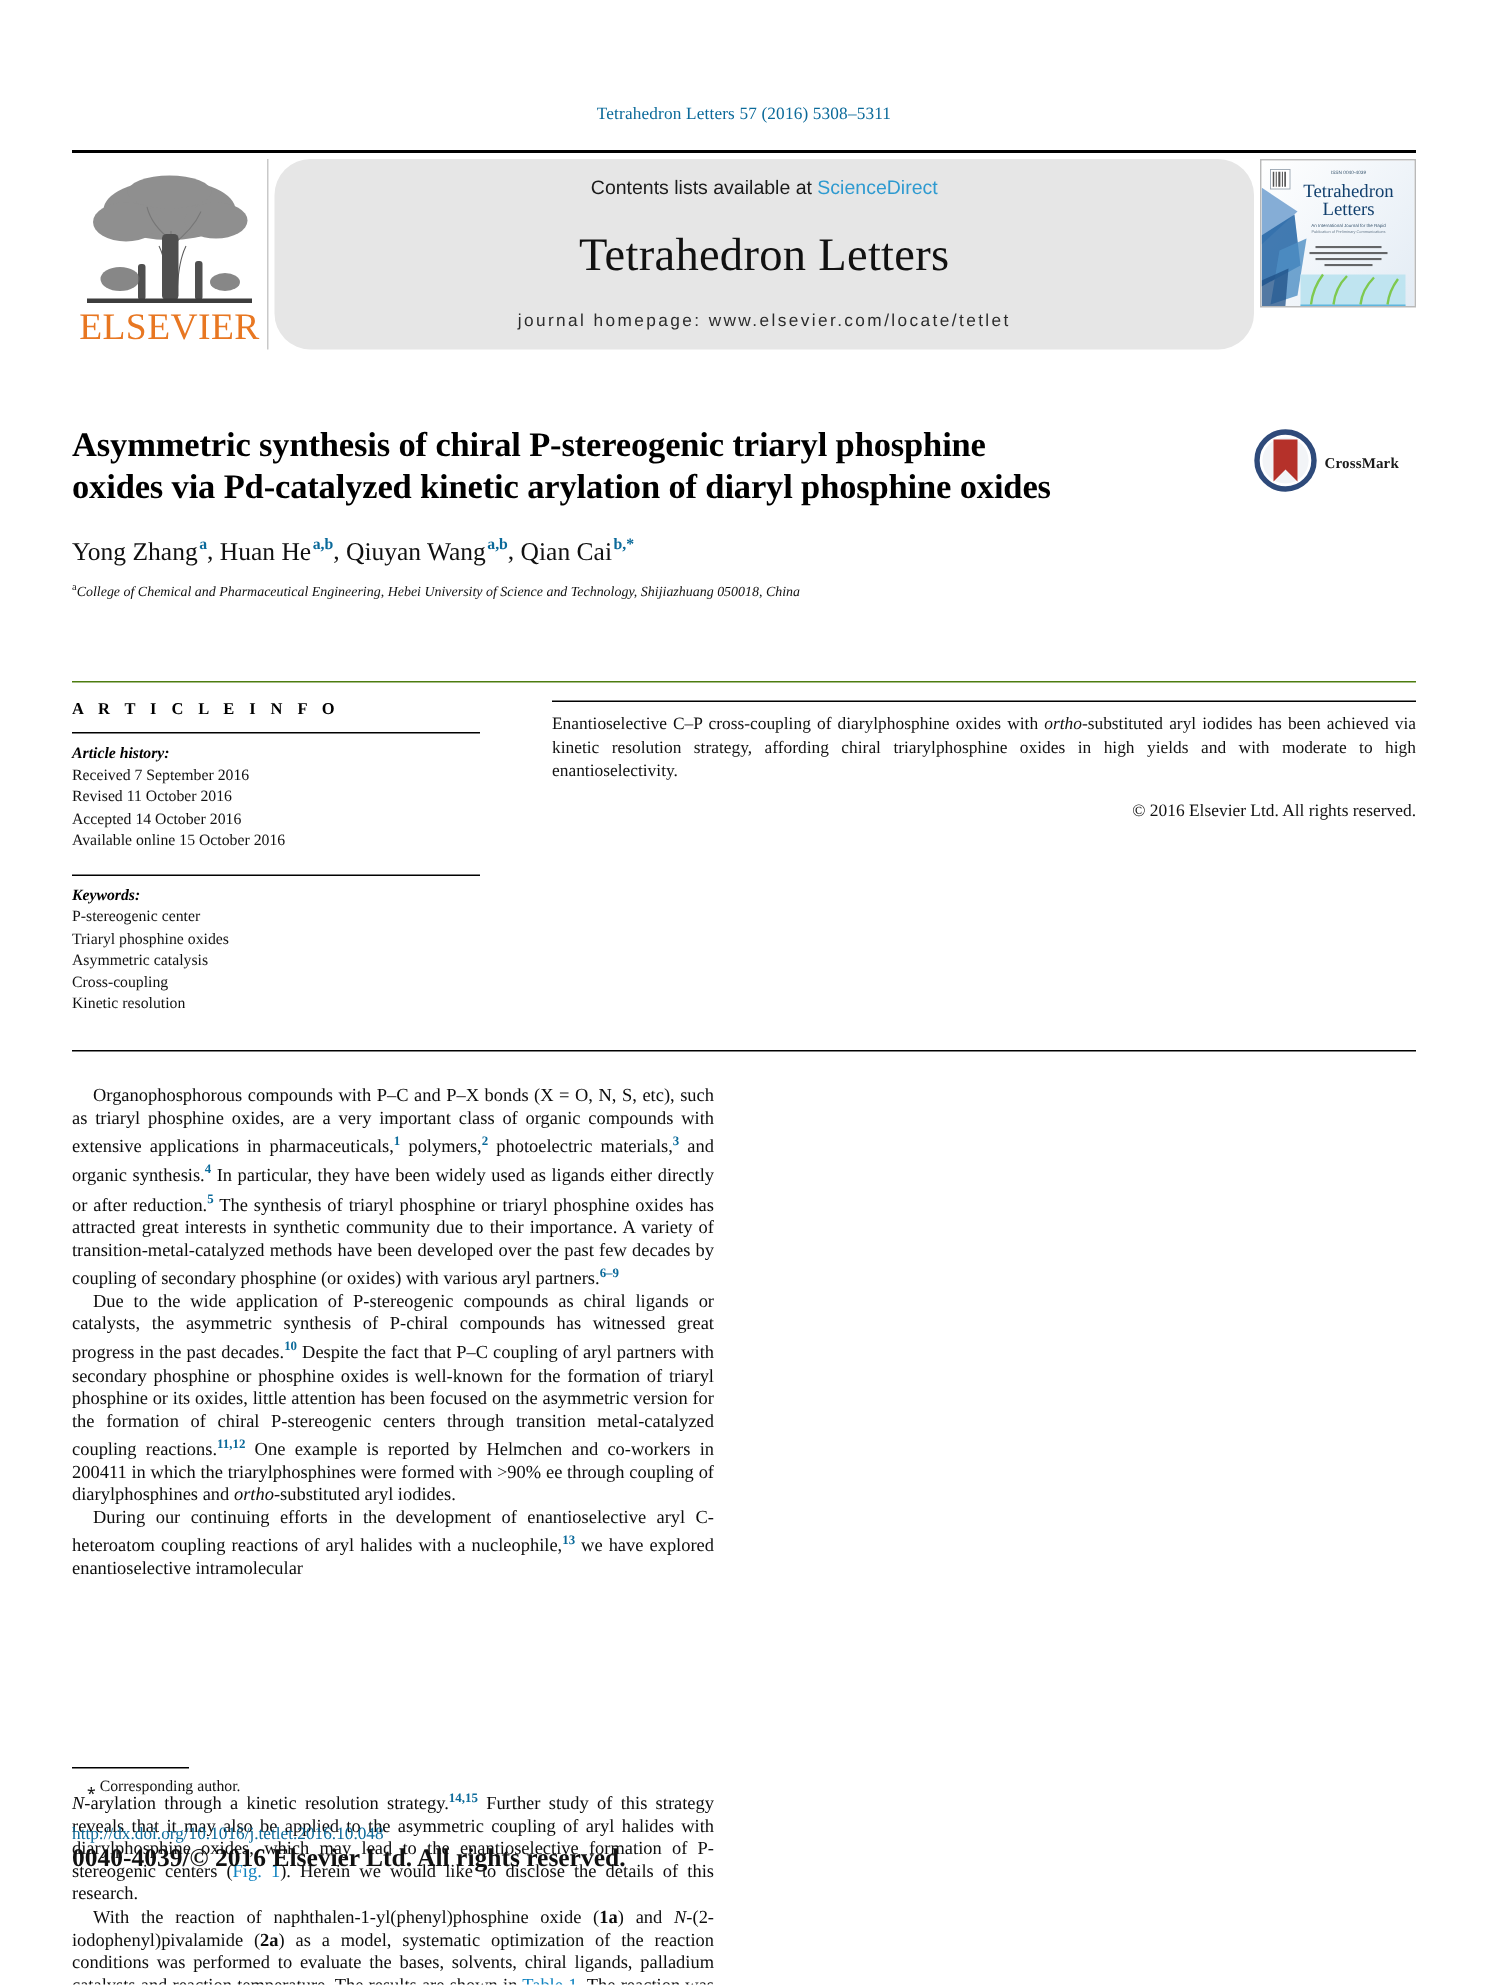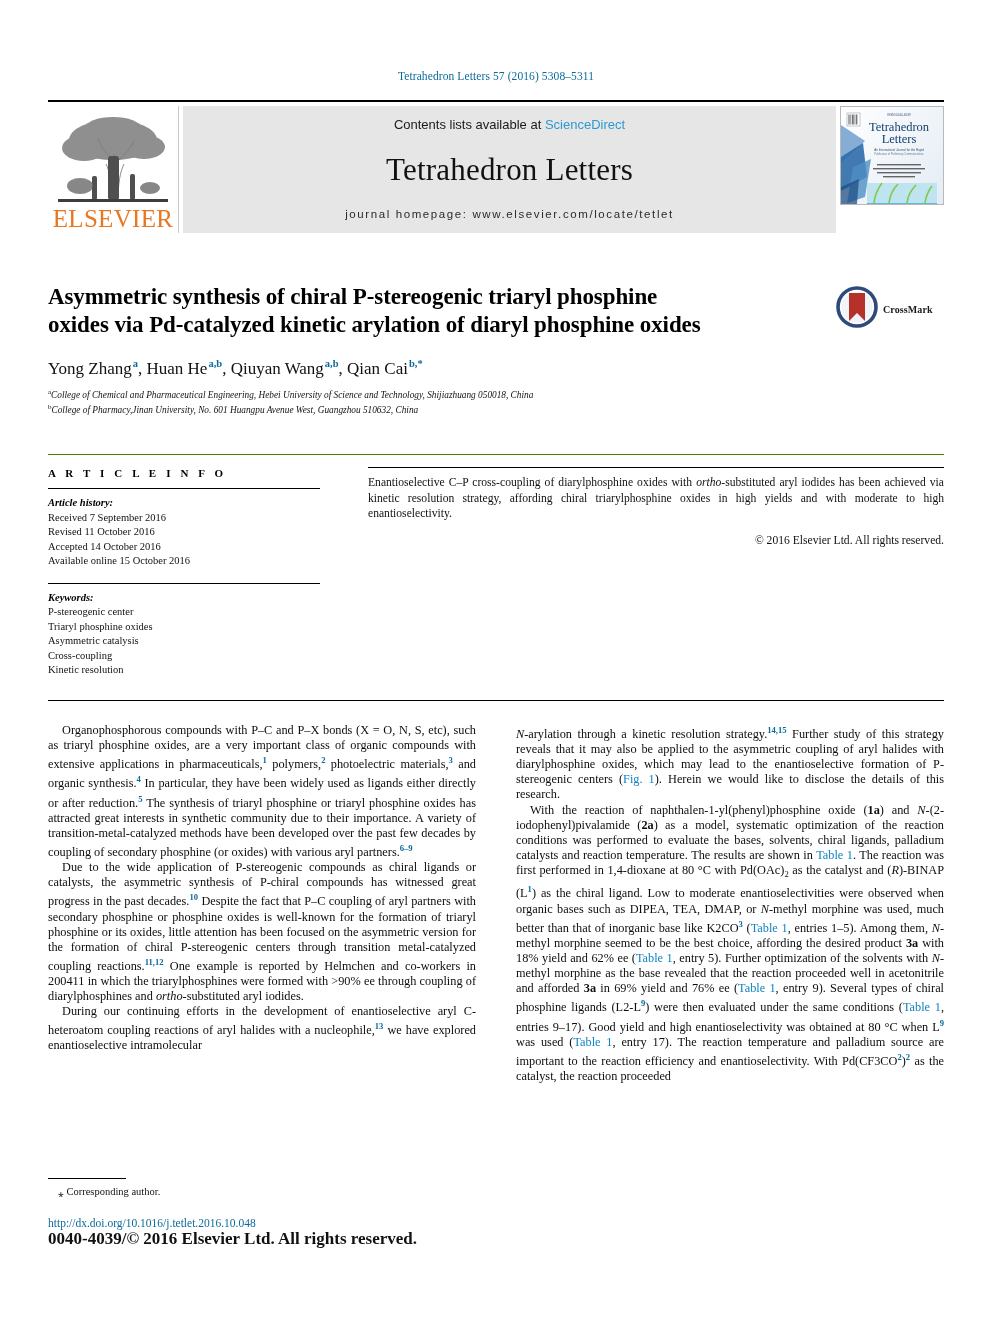--- a/index.html
+++ b/index.html
@@ -78,20 +78,21 @@
     flex: 1 1 auto;
     background: #e6e6e6;
     margin-left: 4px;
     margin-right: 4px;
     display: flex;
     flex-direction: column;
     justify-content: space-between;
     align-items: center;
     padding: 11px 0 13px 0;
     box-sizing: border-box;
+    border-radius: 24px;
   }
   .contents-line {
     font-family: "Liberation Sans", sans-serif;
     font-size: 13px;
     color: #1a1a1a;
   }
   .contents-line .sd { color: #2e9ad0; }
   .journal-title {
     font-family: "Liberation Serif", serif;
     font-size: 31px;
@@ -240,20 +241,21 @@
     width: 896px;
     border-top: 1px solid #000;
   }
   .body-cols {
     position: absolute;
     left: 48px; top: 723px;
     width: 896px;
     height: 490px;
     display: flex;
     gap: 40px;
+    flex-direction: column;
   }
   .bcol {
     width: 428px;
     flex: 0 0 428px;
     font-family: "Liberation Serif", serif;
     font-size: 12.3px;
     line-height: 15.1px;
     text-align: justify;
     color: #0d0d0d;
     position: relative;
@@ -415,21 +417,20 @@
     <div class="art-title">
       <span>Asymmetric synthesis of chiral P-stereogenic triaryl phosphine</span><br>
       <span>oxides via Pd-catalyzed kinetic arylation of diaryl phosphine oxides</span>
     </div>
 
     <div class="authors">
       <span><span>Yong Zhang</span><sup>a</sup></span><span>, </span><span><span>Huan He</span><sup>a,b</sup></span><span>, </span><span><span>Qiuyan Wang</span><sup>a,b</sup></span><span>, </span><span><span>Qian Cai</span><sup>b,*</sup></span>
     </div>
 
     <div class="affil"><sup>a</sup><span>College of Chemical and Pharmaceutical Engineering, Hebei University of Science and Technology, Shijiazhuang 050018, China</span></div>
-    <div class="affil" style="margin-top:0"><sup>b</sup><span>College of Pharmacy,Jinan University, No. 601 Huangpu Avenue West, Guangzhou 510632, China</span></div>
   </div>
 
   <div class="info-wrap">
 
     <div class="col-info">
       <div class="sec-head">A R T I C L E  I N F O</div>
       <div class="rule"></div>
       <div class="hist-label">Article history:</div>
       <div class="hist-line">Received 7 September 2016</div>
       <div class="hist-line">Revised 11 October 2016</div>

